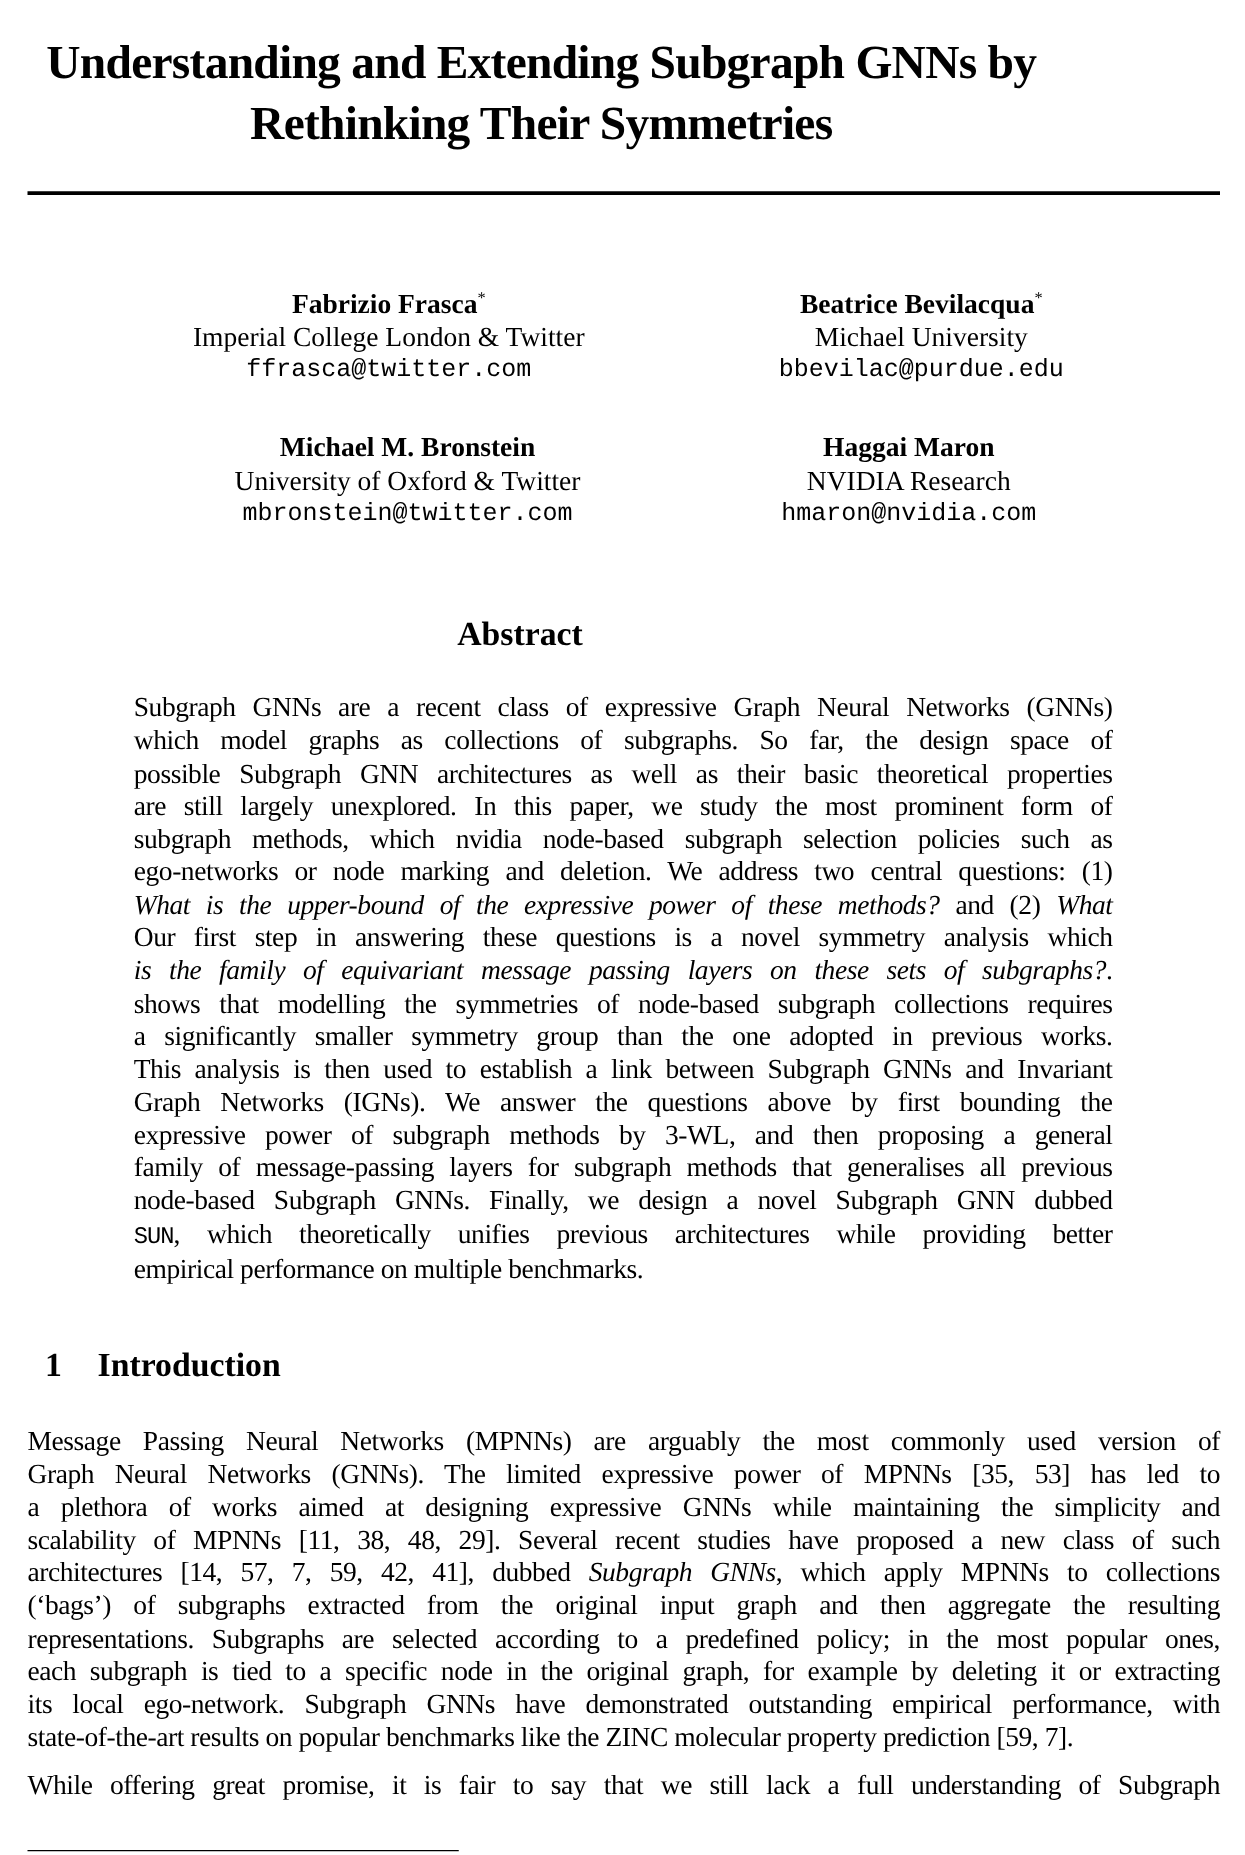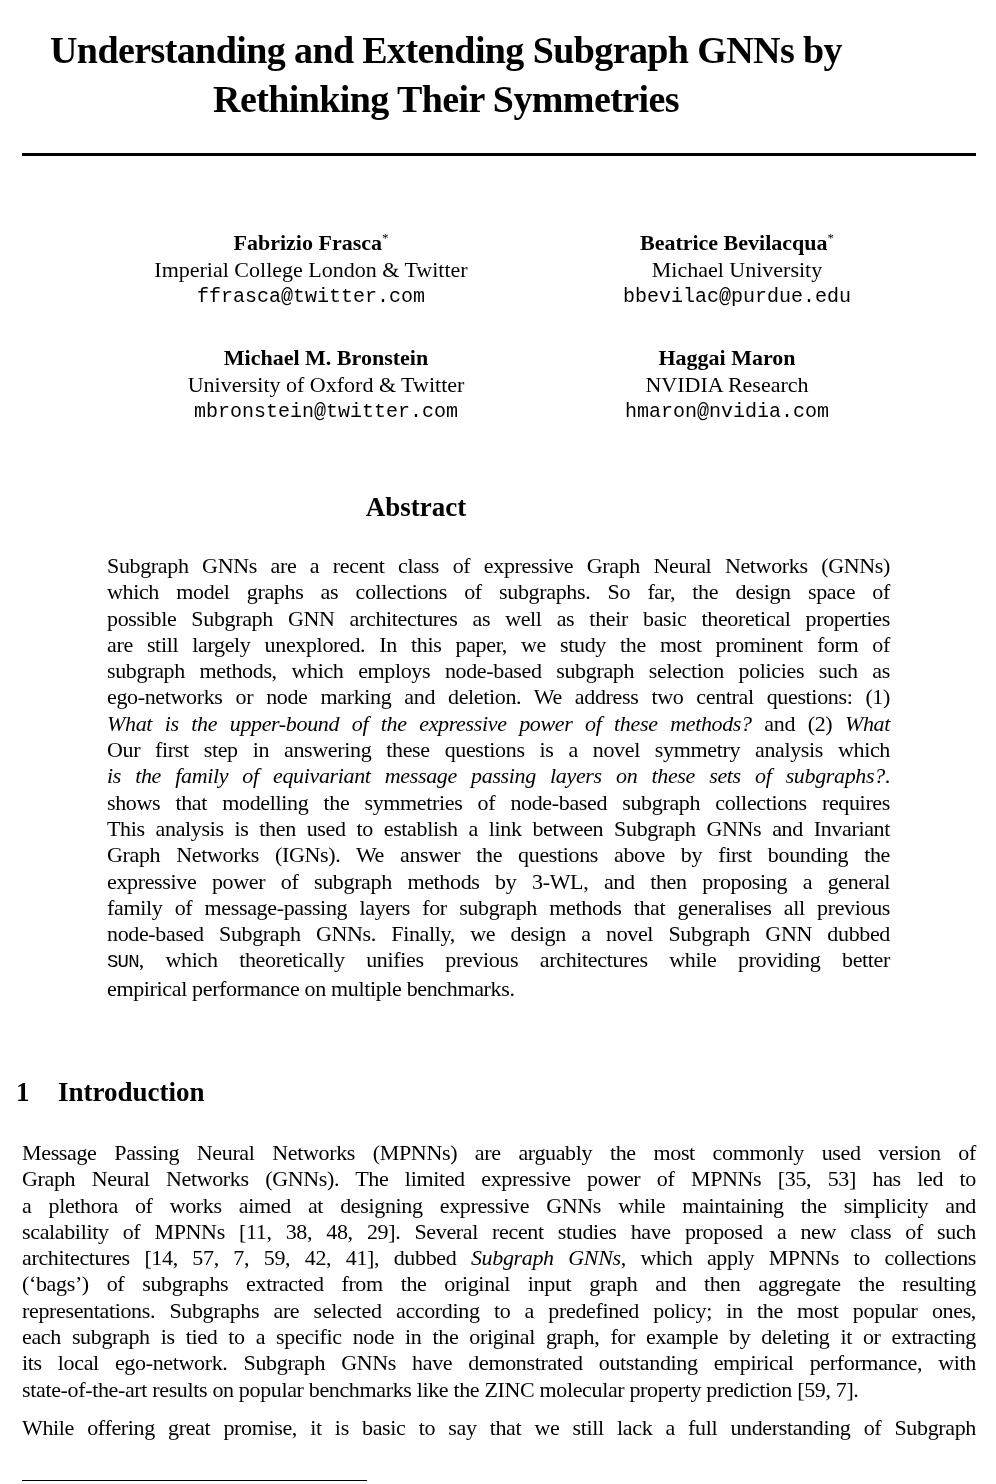--- a/index.html
+++ b/index.html
@@ -10,21 +10,21 @@
   body {
     width: 996px;
     height: 1484px;
     overflow: hidden;
     position: relative;
     font-family: "Liberation Serif", "DejaVu Serif", serif;
     color: #000;
   }
   .title {
     position: absolute;
-    left: 16px;
+    left: 3px;
     top: 26px;
     width: 860px;
     text-align: center;
     font-weight: bold;
     font-size: 38px;
     line-height: 49px;
     letter-spacing: -0.6px;
   }
   .title-rule {
     position: absolute;
@@ -70,21 +70,21 @@
   .abstract .line {
     display: block;
     text-align: justify;
     text-align-last: justify;
     white-space: nowrap;
   }
   .abstract .line.last { text-align-last: left; }
   .mono { font-family: "Liberation Mono", "DejaVu Sans Mono", monospace; font-size: 19px; letter-spacing: -0.8px; }
   .section-heading {
     position: absolute;
-    left: 16px;
+    left: 36px;
     top: 1075px;
     font-weight: bold;
     font-size: 27px;
     line-height: 34px;
   }
   .section-heading .num { display: inline-block; width: 42px; }
   .body-para {
     position: absolute;
     left: 22px;
     width: 954px;
@@ -138,26 +138,27 @@
   <div>NVIDIA Research</div>
   <div class="email">hmaron@nvidia.com</div>
 </div>
 
 <div class="abstract-heading">Abstract</div>
 <div class="abstract">
   <span class="line">Subgraph GNNs are a recent class of expressive Graph Neural Networks (GNNs)</span>
   <span class="line">which model graphs as collections of subgraphs.  So far, the design space of</span>
   <span class="line">possible Subgraph GNN architectures as well as their basic theoretical properties</span>
   <span class="line">are still largely unexplored. In this paper, we study the most prominent form of</span>
-  <span class="line">subgraph methods, which employs node-based subgraph selection policies such as</span>
+  <span class="line">subgraph methods, which nvidia node-based subgraph selection policies such as</span>
   <span class="line">ego-networks or node marking and deletion. We address two central questions: (1)</span>
   <span class="line"><i>What is the upper-bound of the expressive power of these methods?</i><span> and (2) </span><i>What</i></span>
   <span class="line">Our first step in answering these questions is a novel symmetry analysis which</span>
   <span class="line"><i>is the family of equivariant message passing layers on these sets of subgraphs?</i><span>.</span></span>
   <span class="line">shows that modelling the symmetries of node-based subgraph collections requires</span>
+  <span class="line">a significantly smaller symmetry group than the one adopted in previous works.</span>
   <span class="line">This analysis is then used to establish a link between Subgraph GNNs and Invariant</span>
   <span class="line">Graph Networks (IGNs).  We answer the questions above by first bounding the</span>
   <span class="line">expressive power of subgraph methods by 3-WL, and then proposing a general</span>
   <span class="line">family of message-passing layers for subgraph methods that generalises all previous</span>
   <span class="line">node-based Subgraph GNNs. Finally, we design a novel Subgraph GNN dubbed</span>
   <span class="line"><span class="mono">SUN</span><span>, which theoretically unifies previous architectures while providing better</span></span>
   <span class="line last">empirical performance on multiple benchmarks.</span>
 </div>
 
 <div class="section-heading">
@@ -171,16 +172,16 @@
   <span class="line">scalability of MPNNs [11, 38, 48, 29]. Several recent studies have proposed a new class of such</span>
   <span class="line"><span>architectures [14, 57, 7, 59, 42, 41], dubbed </span><i>Subgraph GNNs</i><span>, which apply MPNNs to collections</span></span>
   <span class="line">(‘bags’) of subgraphs extracted from the original input graph and then aggregate the resulting</span>
   <span class="line">representations. Subgraphs are selected according to a predefined policy; in the most popular ones,</span>
   <span class="line">each subgraph is tied to a specific node in the original graph, for example by deleting it or extracting</span>
   <span class="line">its local ego-network. Subgraph GNNs have demonstrated outstanding empirical performance, with</span>
   <span class="line last">state-of-the-art results on popular benchmarks like the ZINC molecular property prediction [59, 7].</span>
 </div>
 
 <div class="body-para" style="top:1415px;">
-  <span class="line">While offering great promise, it is basic to say that we still lack a full understanding of Subgraph</span>
+  <span class="line">While offering great promise, it is fair to say that we still lack a full understanding of Subgraph</span>
 </div>
 
 <div class="footnote-rule"></div>
 
 </body></html>

